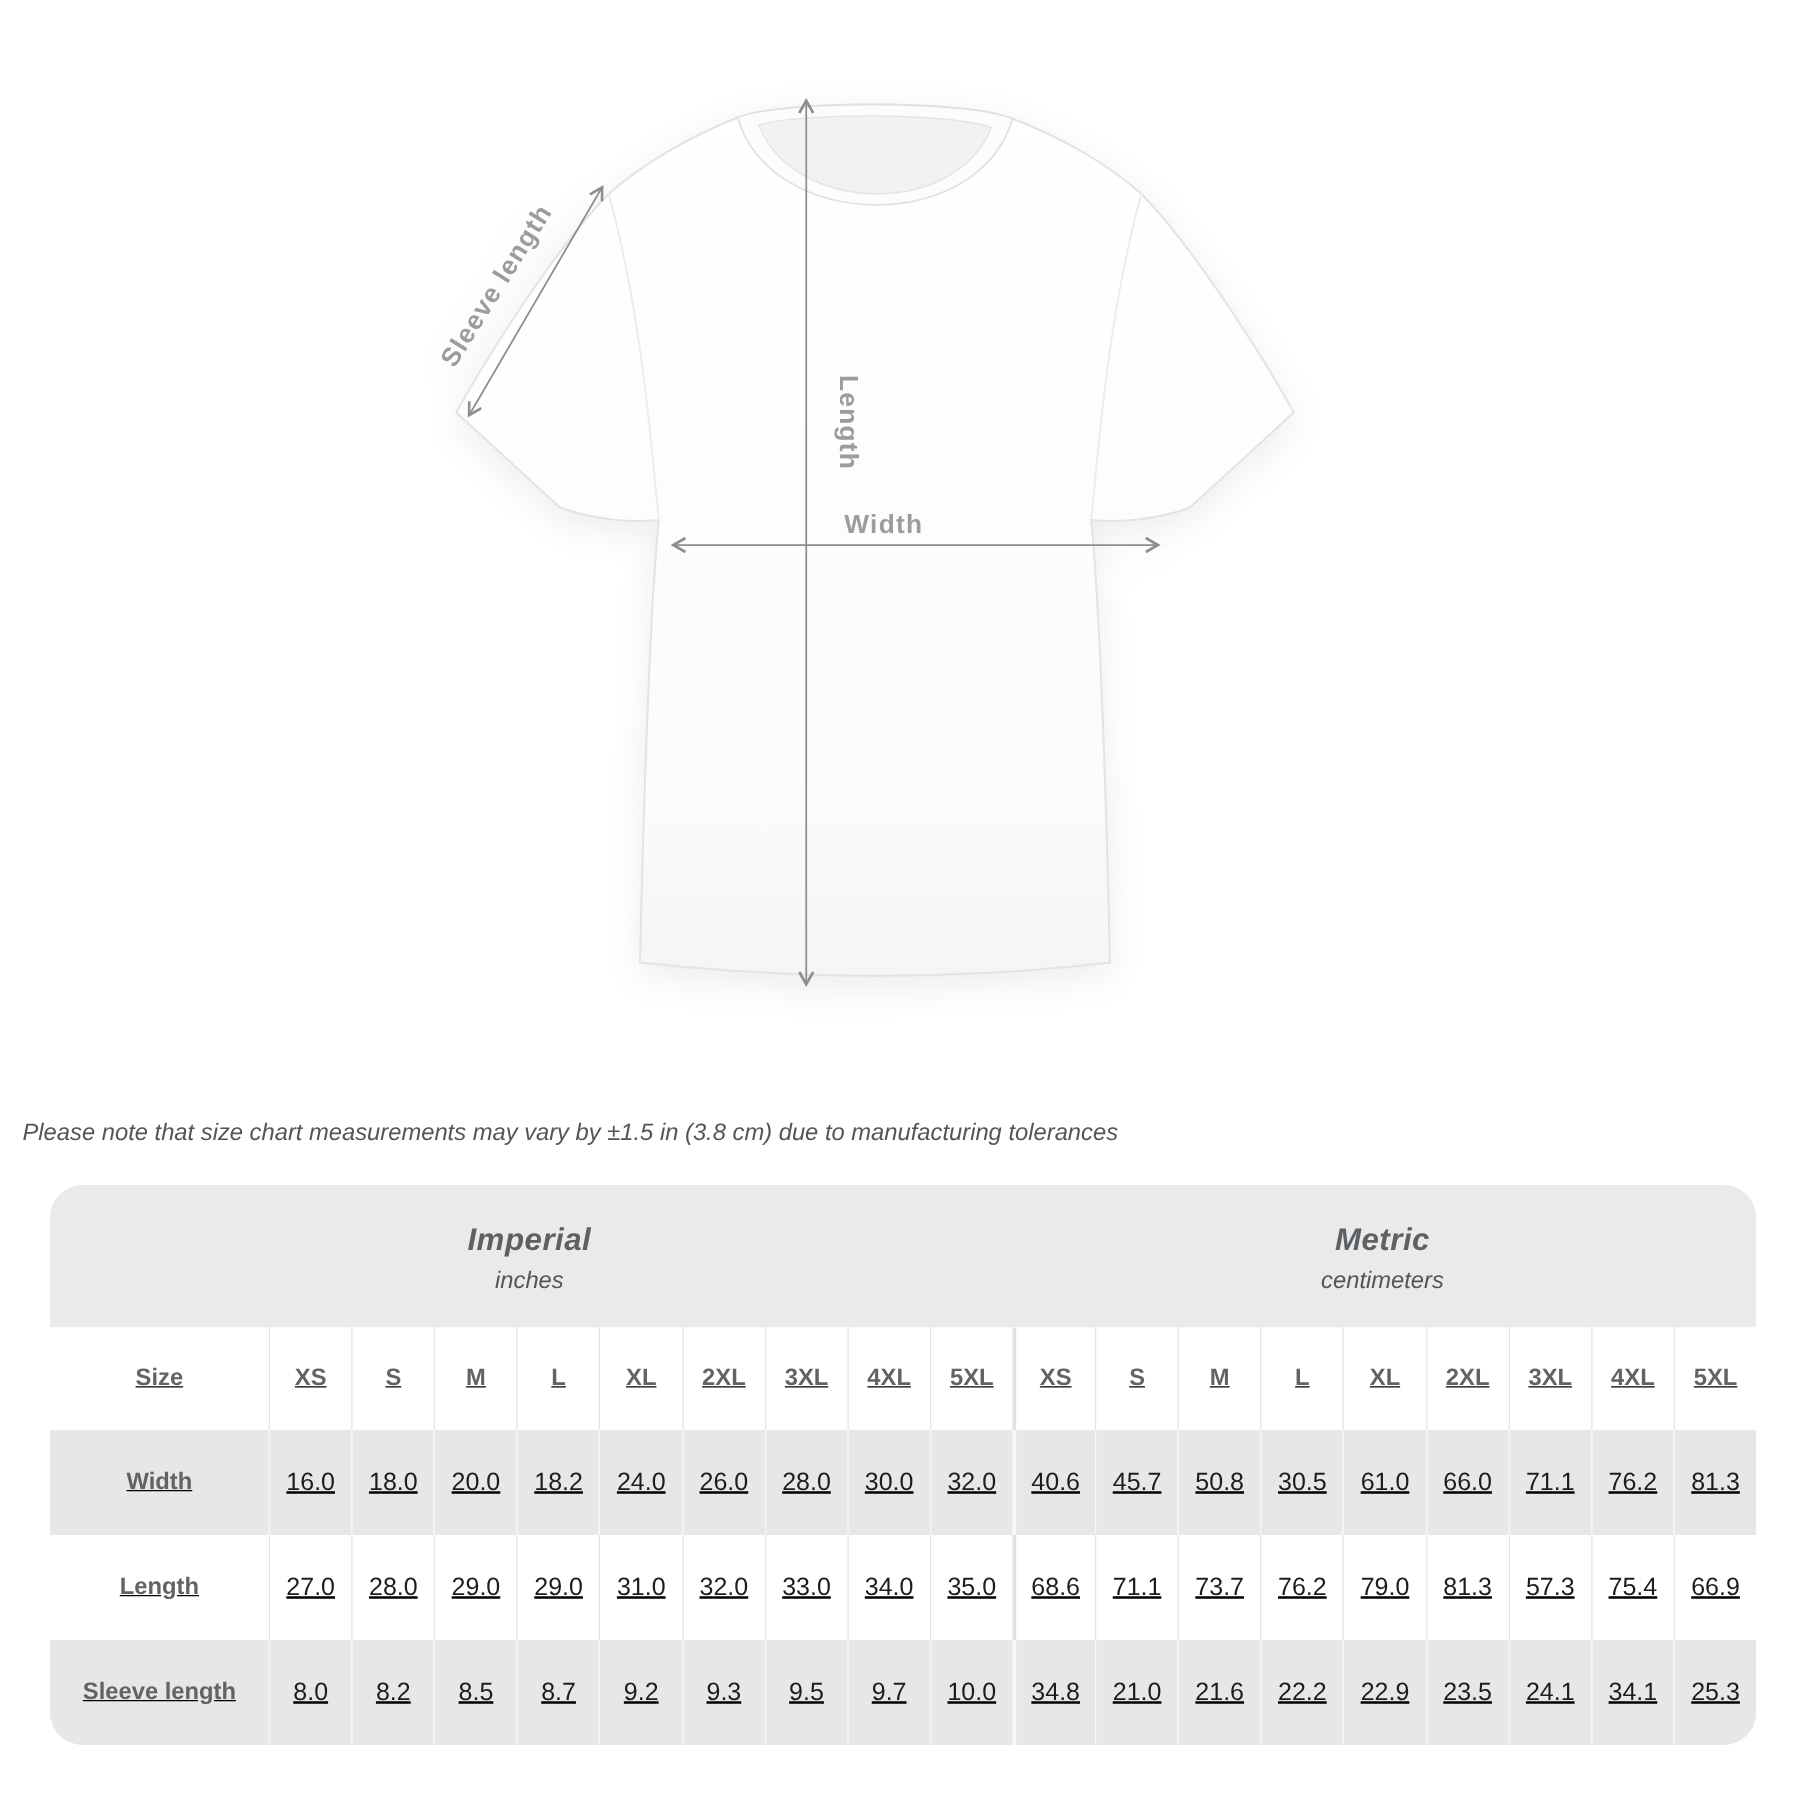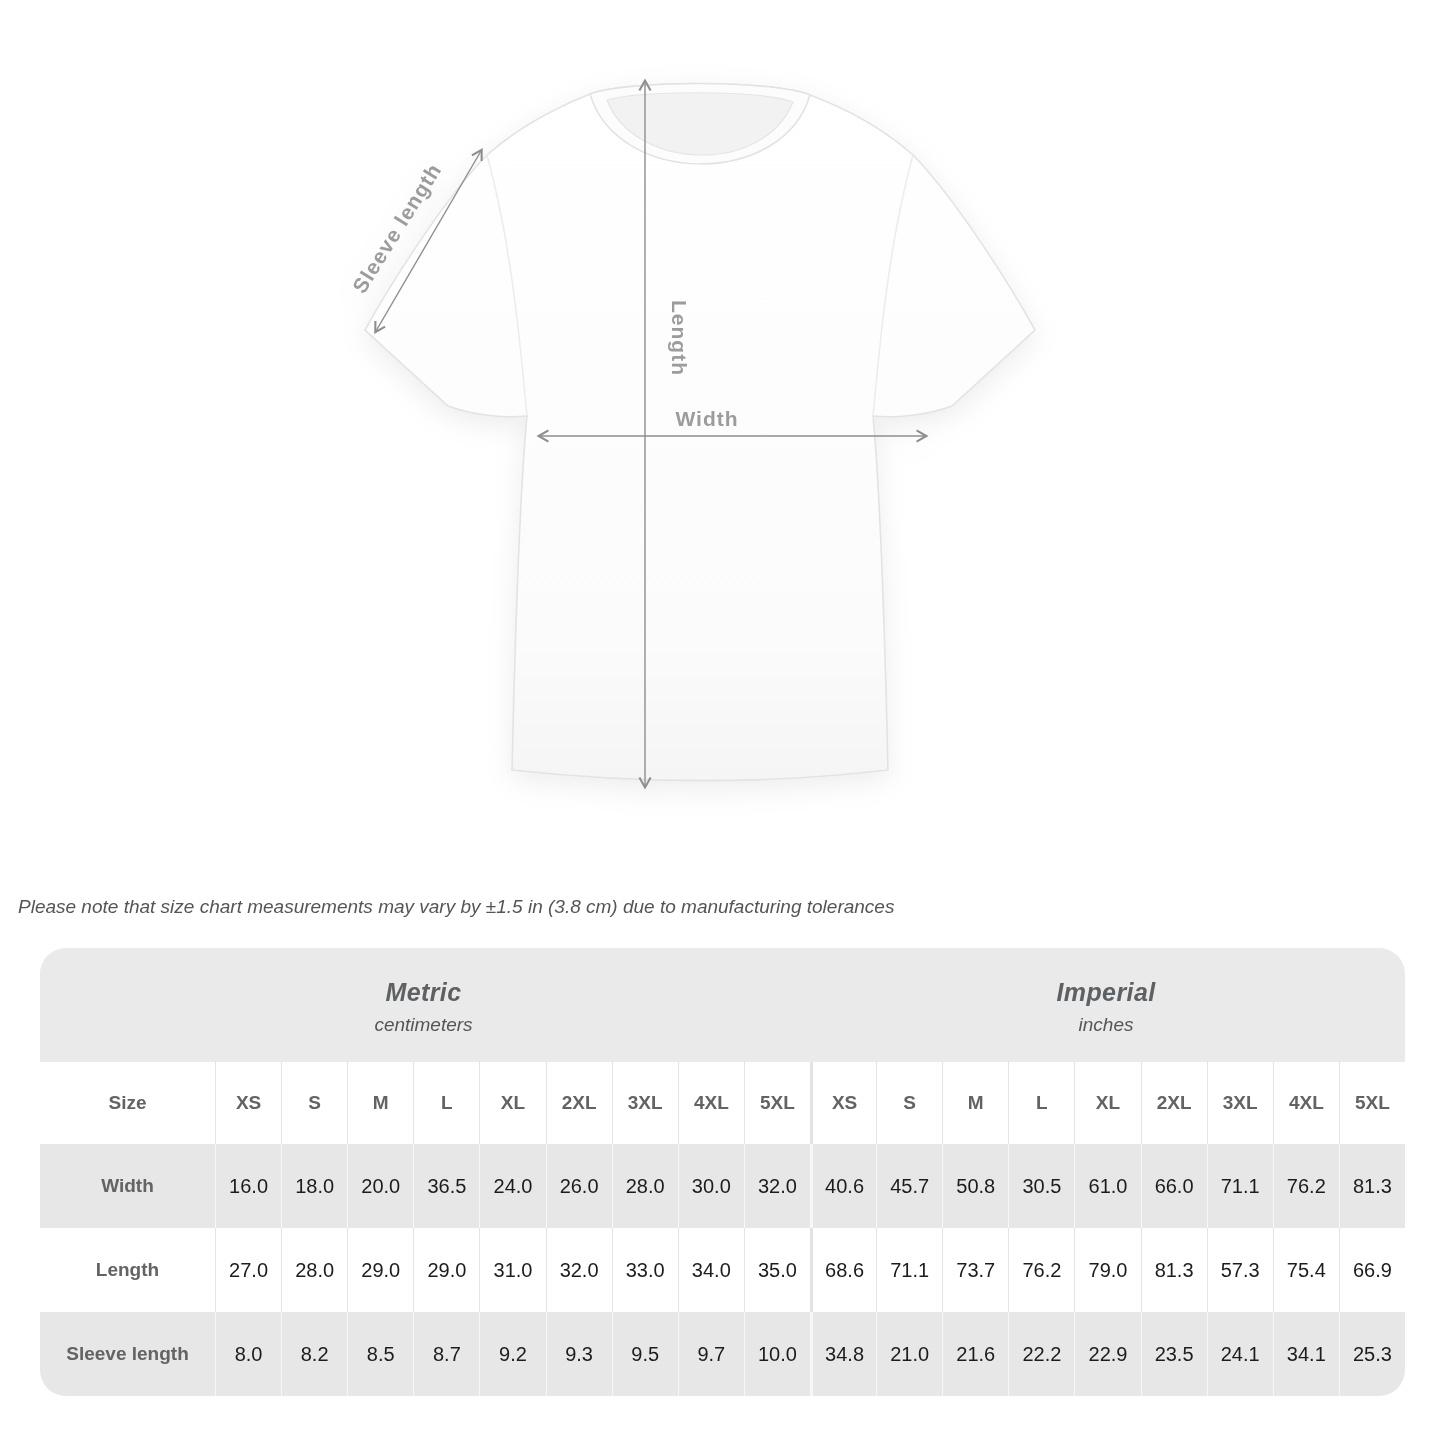--- a/index.html
+++ b/index.html
@@ -20,21 +20,21 @@
 
   
   .size-table { position:absolute; top:948px; left:40px; width:1365px; height:448px;
                 border-radius:26px; overflow:hidden; background:#fff; }
   .unit-band { display:grid; grid-template-columns:767px 1fr; height:114px; background:#eaeaea; }
   .unit-cell { display:flex; flex-direction:column; align-items:center; justify-content:center; gap:7px; padding-top:4px; }
   .unit-name { font-size:25px; font-weight:bold; font-style:italic; color:#5d6164; letter-spacing:0.4px; }
   .unit-sub  { font-size:19px; font-style:italic; color:#555; }
 
   .grid { display:grid; grid-template-columns:175px repeat(18,1fr);
-          grid-template-rows:82px 84px 84px 84px; }
+          grid-template-rows:82px 84px 84px 84px;text-decoration:underline; }
   .cell { display:flex; align-items:center; justify-content:center;
           font-size:20px; color:#1c1c1c; background:#fff; border-left:1px solid #e3e3e3; }
   .cell.lab { border-left:none; font-size:19px; font-weight:bold; color:#636363; }
   .cell.h { font-size:19px; font-weight:bold; color:#636363; }
   .cell.g { background:#e7e7e7; border-left-color:#f7f7f7; }
   .cell.msep { border-left-width:3px; }
 </style>
 </head>
 <body>
 
@@ -84,26 +84,26 @@
       <text class="ann-label" transform="translate(327,268) rotate(90)" text-anchor="middle">Length</text>
       <text class="ann-label" transform="translate(58,162) rotate(-58)" text-anchor="middle">Sleeve length</text>
     </svg>
   </div>
 
   <p class="disclaimer">Please note that size chart measurements may vary by ±1.5 in (3.8 cm) due to manufacturing tolerances</p>
 
   <div class="size-table">
     <div class="unit-band">
       <div class="unit-cell">
+        <div class="unit-name">Imperial</div>
+        <div class="unit-sub">inches</div>
+      </div>
+      <div class="unit-cell">
         <div class="unit-name">Metric</div>
         <div class="unit-sub">centimeters</div>
-      </div>
-      <div class="unit-cell">
-        <div class="unit-name">Imperial</div>
-        <div class="unit-sub">inches</div>
       </div>
     </div>
     <div class="grid" id="table-grid">
         <div class="cell h lab">Size</div>
         <div class="cell h">XS</div>
         <div class="cell h">S</div>
         <div class="cell h">M</div>
         <div class="cell h">L</div>
         <div class="cell h">XL</div>
         <div class="cell h">2XL</div>
@@ -116,21 +116,21 @@
         <div class="cell h">L</div>
         <div class="cell h">XL</div>
         <div class="cell h">2XL</div>
         <div class="cell h">3XL</div>
         <div class="cell h">4XL</div>
         <div class="cell h">5XL</div>
         <div class="cell lab g">Width</div>
         <div class="cell g">16.0</div>
         <div class="cell g">18.0</div>
         <div class="cell g">20.0</div>
-        <div class="cell g">36.5</div>
+        <div class="cell g">18.2</div>
         <div class="cell g">24.0</div>
         <div class="cell g">26.0</div>
         <div class="cell g">28.0</div>
         <div class="cell g">30.0</div>
         <div class="cell g">32.0</div>
         <div class="cell g msep">40.6</div>
         <div class="cell g">45.7</div>
         <div class="cell g">50.8</div>
         <div class="cell g">30.5</div>
         <div class="cell g">61.0</div>

